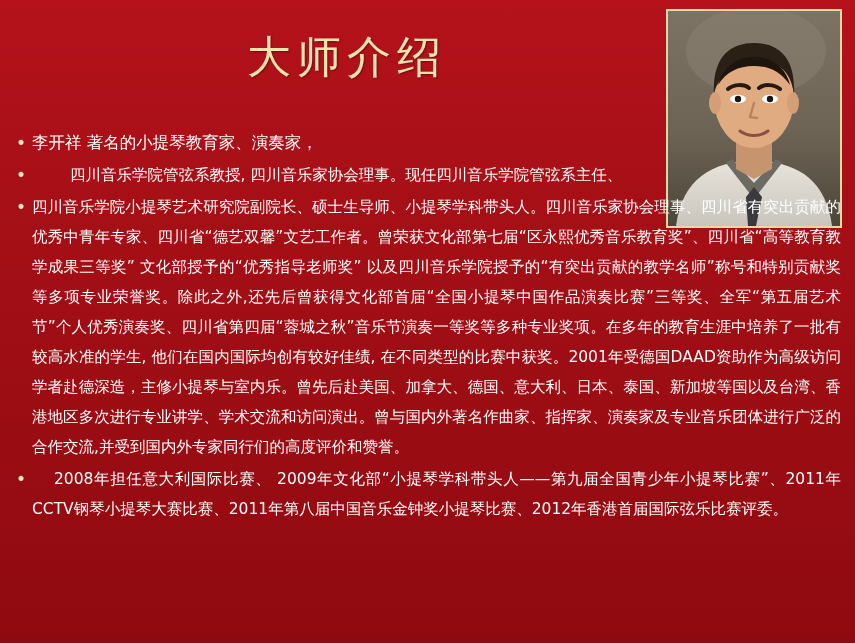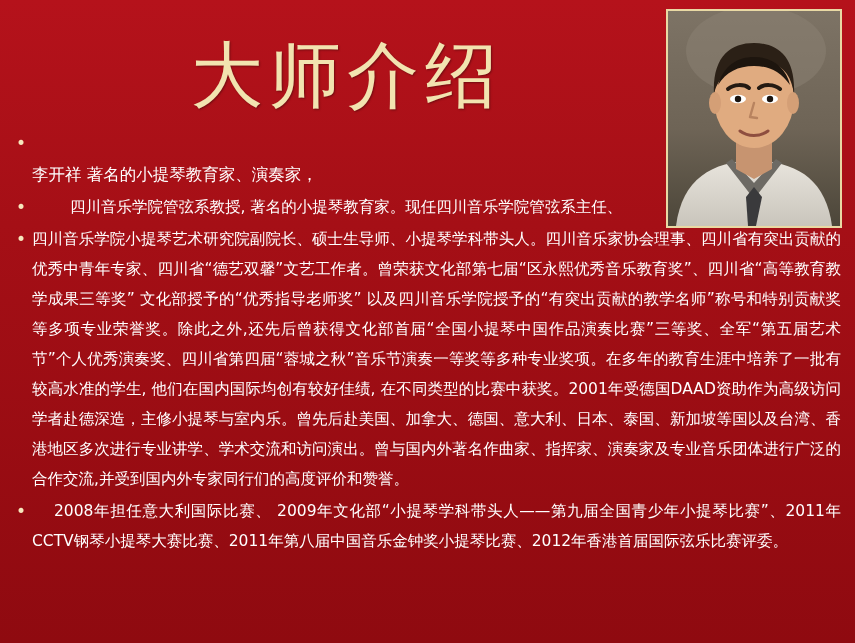--- a/index.html
+++ b/index.html
@@ -21,21 +21,21 @@
     background: linear-gradient(180deg, #b5121b 0%, #a50f16 35%, #8f0a10 100%);
     box-sizing: border-box;
   }
   .title {
     position: absolute;
     left: 0;
     top: 28px;
     width: 694px;
     text-align: center;
     font-family: "DejaVu Serif", "Liberation Serif", serif;
-    font-size: 72px;
+    font-size: 44px;
     color: #f2e3b0;
     letter-spacing: 6px;
     font-weight: normal;
     text-shadow: 1px 1px 2px rgba(0,0,0,0.35);
   }
   .portrait {
     position: absolute;
     right: 13px;
     top: 9px;
     width: 172px;
@@ -74,21 +74,20 @@
   .para {
     flex: 1 1 auto;
     color: #ffffff;
     font-size: 15.5px;
     line-height: 30px;
     text-align: justify;
     font-family: "DejaVu Sans", "Liberation Sans", sans-serif;
   }
   .para.lead {
     font-size: 16.5px;
-    margin-top: 32px;
   }
   .para.indent {
     text-indent: 38px;
   }
   .para.indent2 {
     text-indent: 22px;
   }
   .p-wide {
     max-width: 640px;
   }
@@ -149,21 +148,21 @@
 
   <div class="content">
 
     <div class="bullet-row">
       <span class="dot">•</span>
       <div class="para lead p-wide">李开祥  著名的小提琴教育家、演奏家，</div>
     </div>
 
     <div class="bullet-row">
       <span class="dot">•</span>
-      <div class="para indent p-full">四川音乐学院管弦系教授, 著名的小提琴教育家。现任四川音乐学院管弦系主任、</div>
+      <div class="para indent p-full">四川音乐学院管弦系教授, 四川音乐家协会理事。现任四川音乐学院管弦系主任、</div>
     </div>
 
     <div class="bullet-row">
       <span class="dot">•</span>
       <div class="para p-full">四川音乐学院小提琴艺术研究院副院长、硕士生导师、小提琴学科带头人。四川音乐家协会理事、四川省有突出贡献的优秀中青年专家、四川省“德艺双馨”文艺工作者。曾荣获文化部第七届“区永熙优秀音乐教育奖”、四川省“高等教育教学成果三等奖” 文化部授予的“优秀指导老师奖” 以及四川音乐学院授予的“有突出贡献的教学名师”称号和特别贡献奖等多项专业荣誉奖。除此之外,还先后曾获得文化部首届“全国小提琴中国作品演奏比赛”三等奖、全军“第五届艺术节”个人优秀演奏奖、四川省第四届“蓉城之秋”音乐节演奏一等奖等多种专业奖项。在多年的教育生涯中培养了一批有较高水准的学生, 他们在国内国际均创有较好佳绩, 在不同类型的比赛中获奖。2001年受德国DAAD资助作为高级访问学者赴德深造，主修小提琴与室内乐。曾先后赴美国、加拿大、德国、意大利、日本、泰国、新加坡等国以及台湾、香港地区多次进行专业讲学、学术交流和访问演出。曾与国内外著名作曲家、指挥家、演奏家及专业音乐团体进行广泛的合作交流,并受到国内外专家同行们的高度评价和赞誉。</div>
     </div>
 
     <div class="bullet-row">
       <span class="dot">•</span>
       <div class="para indent2 p-full">2008年担任意大利国际比赛、 2009年文化部“小提琴学科带头人——第九届全国青少年小提琴比赛”、2011年CCTV钢琴小提琴大赛比赛、2011年第八届中国音乐金钟奖小提琴比赛、2012年香港首届国际弦乐比赛评委。</div>

